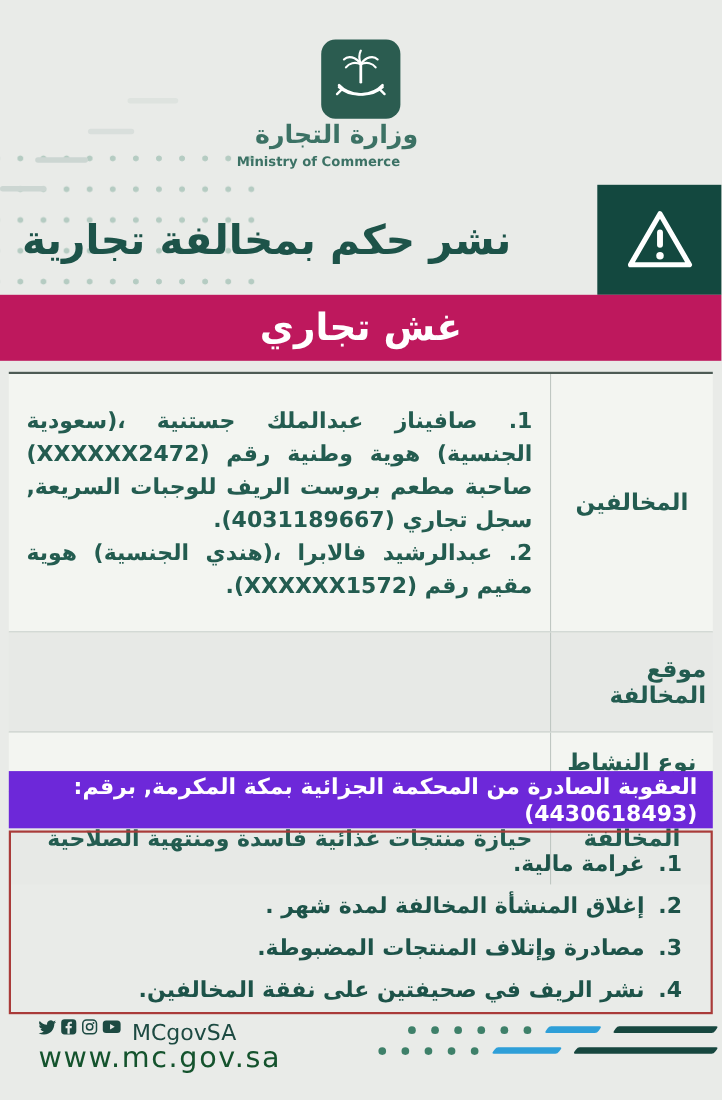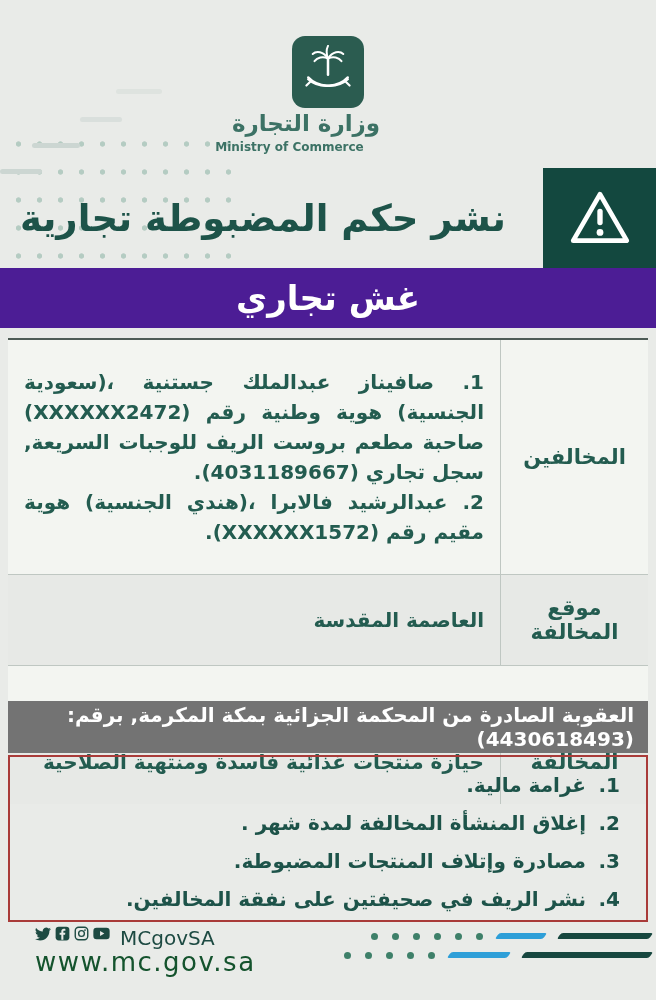--- a/index.html
+++ b/index.html
@@ -44,54 +44,54 @@
   .page-title{
     position:absolute;right:133px;top:168px;height:100px;left:0;
     display:flex;align-items:center;justify-content:flex-end;
     color:#1d5349;font-size:37px;font-weight:bold;direction:rtl;
     padding-left:20px;
   }
 
   
   .banner{
     position:absolute;left:0;top:268px;width:656px;height:60px;
-    background:#4c1d95;color:#ffffff;
+    background:#be185d;color:#ffffff;
     display:flex;align-items:center;justify-content:center;
     font-size:34px;font-weight:bold;direction:rtl;
   }
 
   
   .details{
     position:absolute;left:8px;top:338px;width:640px;
     border-top:2px solid #4d5b55;
   }
   .drow{display:flex;direction:rtl;border-bottom:1.5px solid #bfc7c2;}
   .drow:nth-child(odd){background:#f3f5f1;}
   .drow:nth-child(even){background:#e7e9e6;}
   .drow:last-child{border-bottom:none;}
   .cell-label{
     flex:0 0 148px;display:flex;align-items:center;justify-content:center;
-    text-align:center;color:#235c50;font-size:21px;font-weight:bold;
+    color:#235c50;font-size:21px;font-weight:bold;
     border-left:1.5px solid #bfc7c2;padding:4px 6px;box-sizing:border-box;
   }
   .cell-value{
     flex:1;display:flex;align-items:center;direction:rtl;
     color:#235c50;font-size:20px;font-weight:bold;line-height:1.5;
     padding:27px 16px;box-sizing:border-box;
   }
   .cell-value .txt{flex:1;text-align:justify;white-space:pre-line;}
   .drow.r1{min-height:168px;}
   .drow.r2{min-height:90px;}
   .drow.r3{min-height:53px;}
   .drow.r4{min-height:48px;}
 
   
   .penalty-header{
     position:absolute;left:8px;top:701px;width:640px;height:52px;
-    background:#737373;color:#ffffff;font-size:20px;font-weight:bold;
+    background:#6d28d9;color:#ffffff;font-size:20px;font-weight:bold;
     display:flex;align-items:center;direction:rtl;
     padding:0 14px;box-sizing:border-box;
   }
   .penalty-box{
     position:absolute;left:8px;top:755px;width:640px;height:167px;
     border:2.5px solid #a93b39;box-sizing:border-box;
     padding:16px 26px 0 10px;direction:rtl;
   }
   .penalty-item{
     display:flex;direction:rtl;align-items:baseline;
@@ -149,39 +149,37 @@
   <div class="wordmark">وزارة التجارة</div>
   <div class="ministry-en">Ministry of Commerce</div>
 
   <div class="warn-block">
     <svg width="66" height="60" viewBox="0 0 64 58">
       <path d="M32 6 L58 51 L6 51 Z" fill="none" stroke="#ffffff" stroke-width="4.5" stroke-linejoin="round"></path>
       <rect x="29.4" y="20" width="5.2" height="16" rx="2.6" fill="#ffffff"></rect>
       <circle cx="32" cy="43" r="3.3" fill="#ffffff"></circle>
     </svg>
   </div>
-  <div class="page-title">نشر حكم المضبوطة تجارية</div>
+  <div class="page-title">نشر حكم بمخالفة تجارية</div>
 
   <div class="banner">غش تجاري</div>
 
   <div class="details">
     <div class="drow r1">
       <div class="cell-label">المخالفين</div>
       <div class="cell-value">
           <span class="txt">1. صافيناز عبدالملك جستنية ،(سعودية الجنسية) هوية وطنية رقم (XXXXXX2472) صاحبة مطعم بروست الريف للوجبات السريعة, سجل تجاري (4031189667).
 2. عبدالرشيد فالابرا ،(هندي الجنسية) هوية مقيم رقم (XXXXXX1572).</span>
         </div>
     </div>
     <div class="drow r2">
       <div class="cell-label">موقع المخالفة</div>
-      <div class="cell-value">
-          <span class="txt">العاصمة المقدسة</span>
-        </div>
     </div>
     <div class="drow r3">
+      <div class="cell-label">نوع النشاط</div>
     </div>
     <div class="drow r4">
       <div class="cell-label">المخالفة</div>
       <div class="cell-value">
           <span class="txt">حيازة منتجات غذائية فاسدة ومنتهية الصلاحية</span>
         </div>
     </div>
   </div>
 
   <div class="penalty-header">العقوبة الصادرة من المحكمة الجزائية بمكة المكرمة, برقم: (4430618493)</div>

